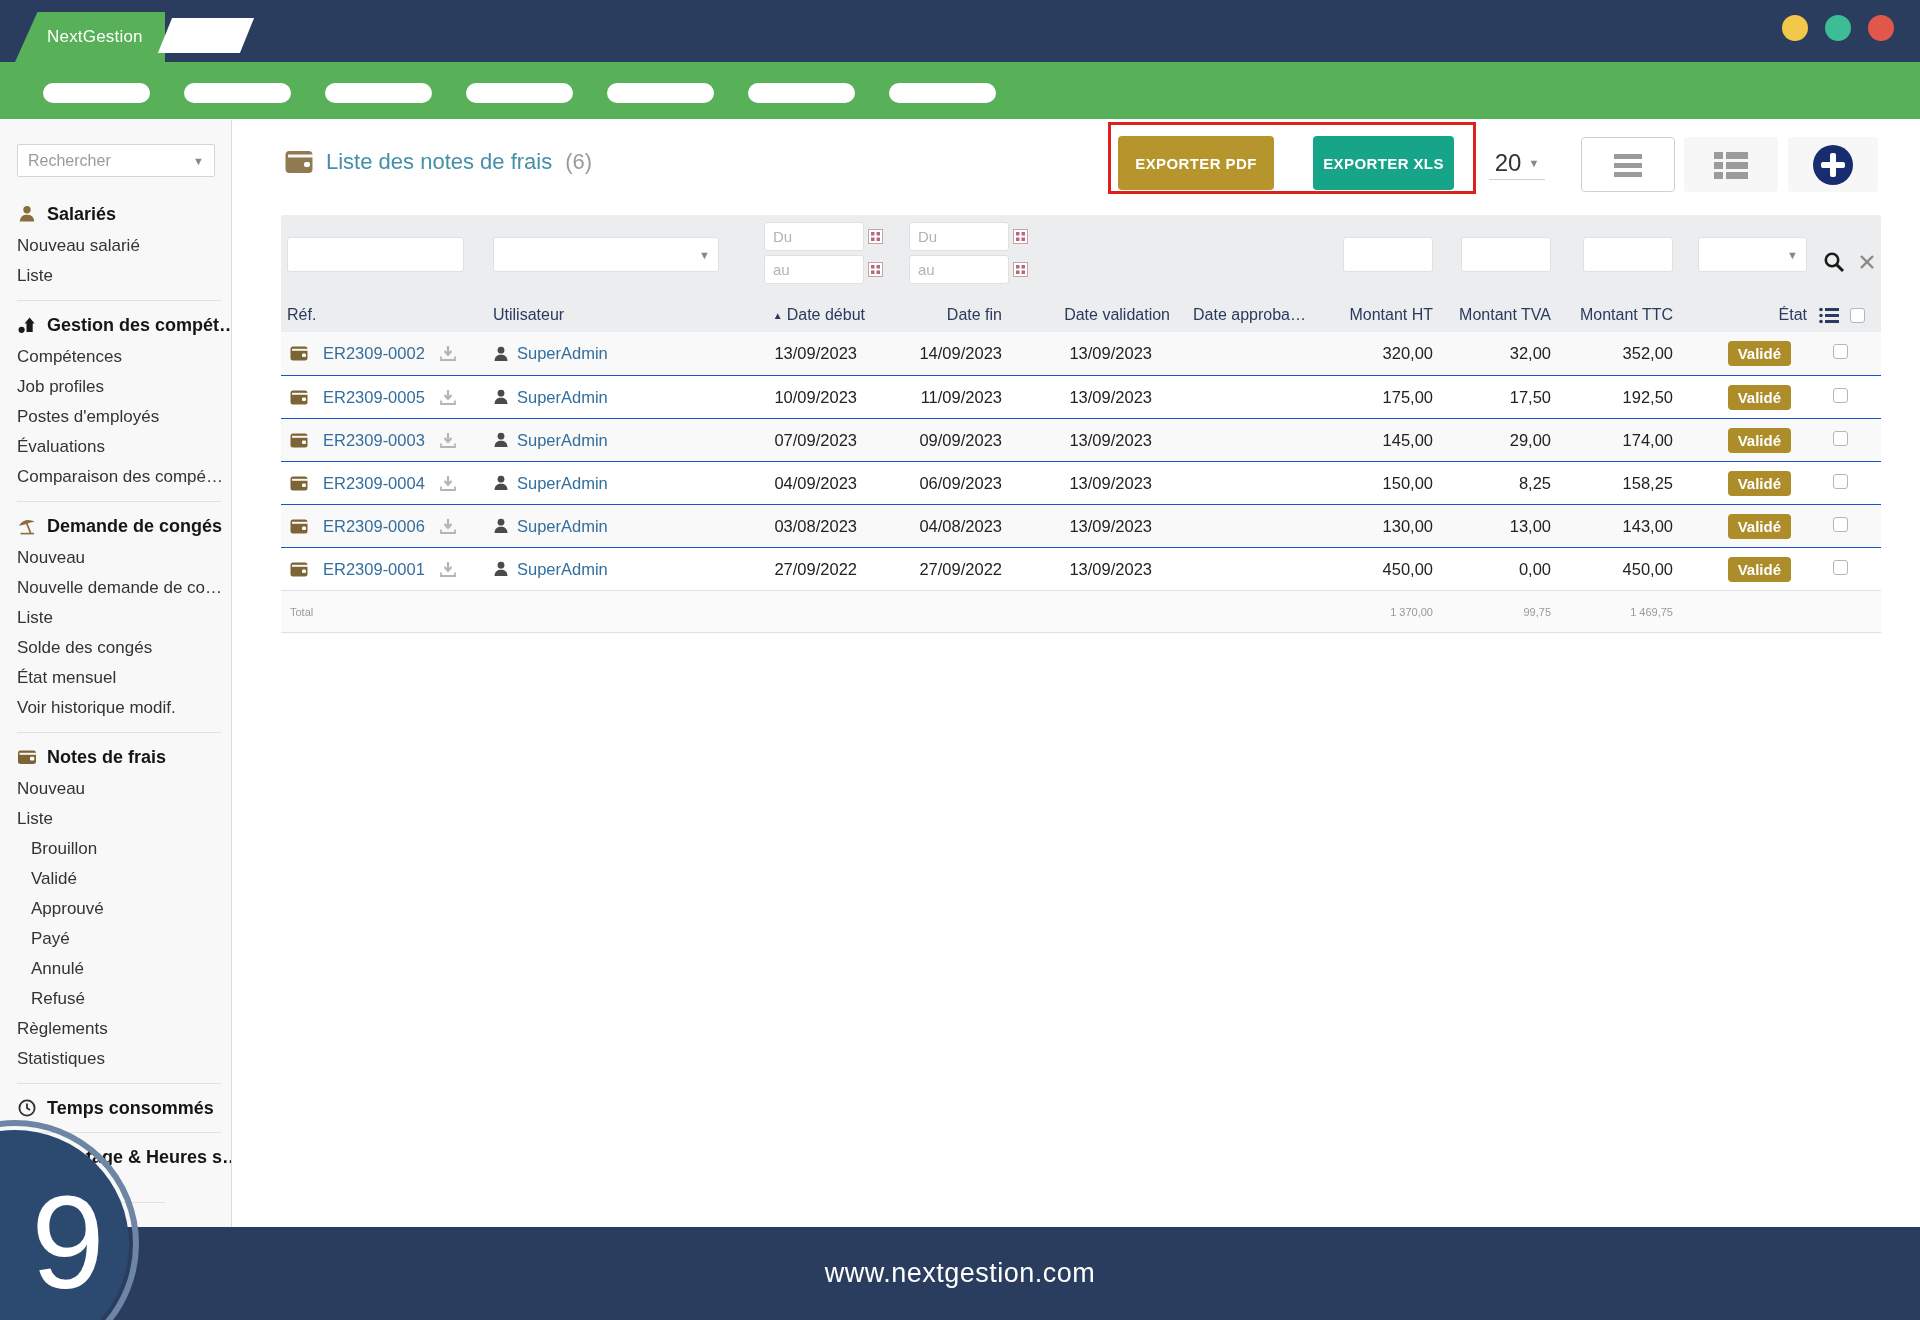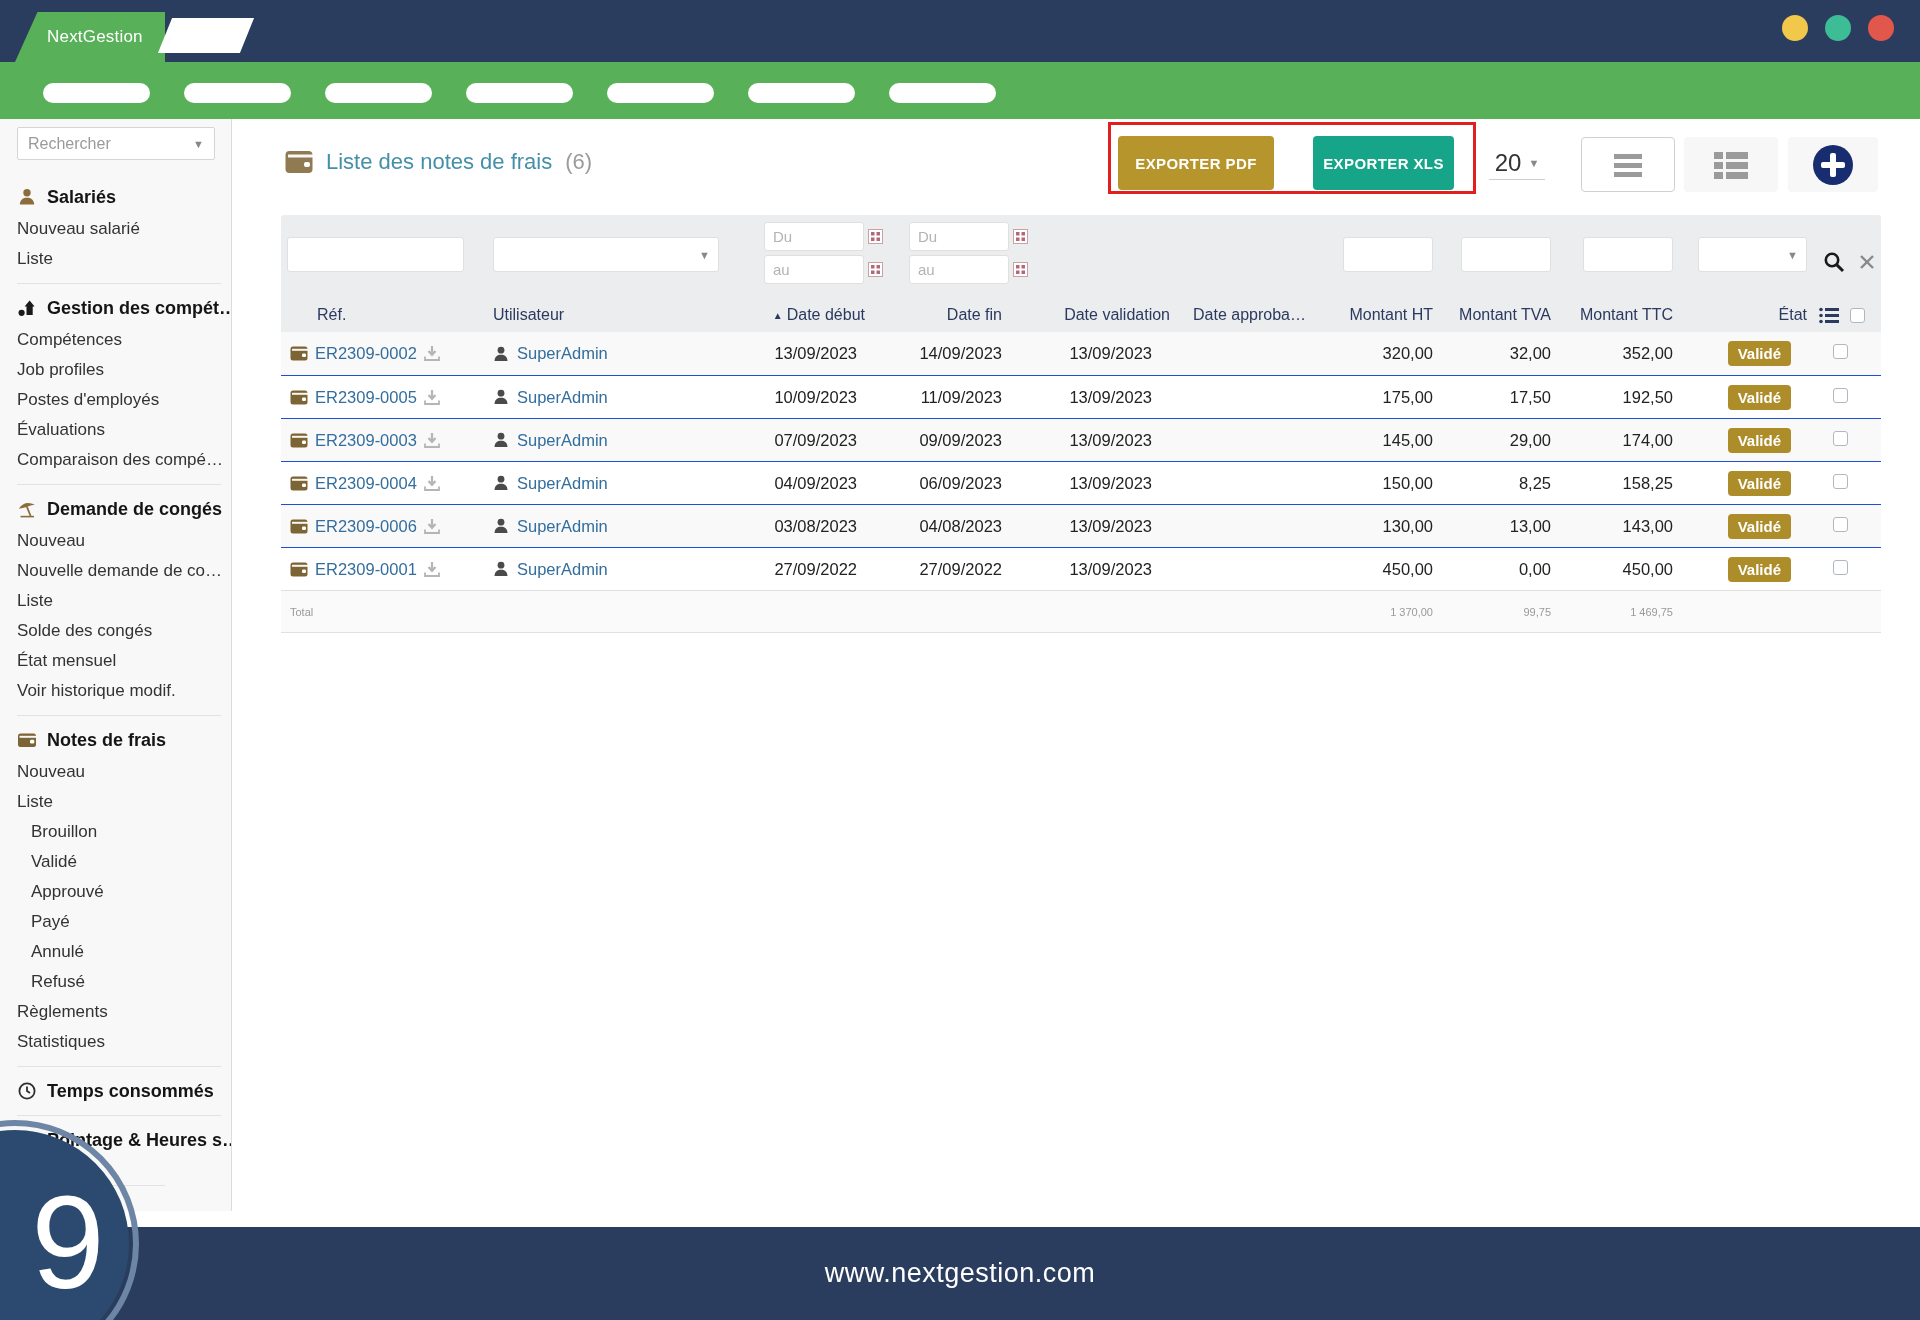--- a/index.html
+++ b/index.html
@@ -14,21 +14,21 @@
   .brand-tab span { color:#fff; font-size:17px; font-weight:500; margin-left:32px; letter-spacing:.2px; }
   .brand-slash { position:absolute; left:165px; top:18px; width:82px; height:35px; background:#fff; transform:skewX(-22deg); }
   .win-dots { position:absolute; top:15px; left:1782px; display:flex; gap:17px; }
   .win-dot { width:26px; height:26px; border-radius:50%; }
   .dot-yellow { background:#f2c84b; } .dot-green { background:#3cbd95; } .dot-red { background:#e2574b; }
 
   .navbar { position:absolute; left:0; top:62px; width:1920px; height:57px; background:#58b058; z-index:4; }
   .pill { position:absolute; top:21px; width:107px; height:20px; background:#fff; border-radius:10px; }
 
   
-  .sidebar { position:absolute; left:0; top:103px; width:232px; height:1108px; background:#f8f8f8;
+  .sidebar { position:absolute; left:0; top:120px; width:232px; height:1108px; background:#f8f8f8;
              border-right:1px solid #dcdcdc; padding:24px 10px 0 17px; z-index:2; overflow:hidden; }
   .search-box { width:198px; height:33px; background:#fff; border:1px solid #d5d5d5; border-radius:2px;
                 display:flex; align-items:center; justify-content:space-between; padding:0 10px; }
   .search-box .ph { color:#9a9a9a; font-size:16px; }
   .caret { color:#888; font-size:11px; }
   .sb-hr { border:none; border-top:1px solid #e2e2e2; margin:9px 0; }
   .sb-hr.short { width:118px; margin-left:30px; margin-top:30px; }
   .sb-section-head { height:30px; display:flex; align-items:center; gap:10px; margin:2px 0; }
   .sb-section-head:first-of-type { margin-top:22px; }
   .sb-section-head .lbl { font-size:18px; font-weight:bold; color:#151515; white-space:nowrap; }
@@ -59,21 +59,21 @@
               border-radius:4px; display:flex; align-items:center; justify-content:center; cursor:pointer; }
 
   
   .tbl { position:absolute; left:48px; top:96px; width:1600px; }
   .grid-row { display:grid; grid-template-columns:200px 220px 170px 145px 160px 145px 120px 118px 122px 132px 68px; }
   .tbl-head { background:#ebedef; height:117px; position:relative; border-radius:3px 3px 0 0; }
   .filter-grid { position:absolute; left:0; top:0; width:100%; }
   .hdr-grid { position:absolute; left:0; bottom:8px; width:100%; }
   .hdr-cell { font-size:16px; color:#2b3a5e; white-space:nowrap; overflow:hidden; }
   .ra { text-align:right; } .pr6 { padding-right:6px; } .pr14 { padding-right:14px; }
-  .pl6 { padding-left:0;margin-left:36px; } .pl12 { padding-left:12px; } .pl17 { padding-left:17px; }
+  .pl6 { padding-left:6px; } .pl12 { padding-left:12px; } .pl17 { padding-left:17px; }
   .sort-arrow { font-size:10px; color:#2b3a5e; margin-right:4px; vertical-align:1px; }
 
   .f-input { background:#fff; border:1px solid #e0e0e0; border-radius:3px; height:35px; font-size:15px;
              font-family:inherit; color:#333; padding:0 8px; outline:none; }
   .f-select { background:#fff; border:1px solid #e0e0e0; border-radius:3px; height:35px; display:flex;
               align-items:center; justify-content:flex-end; padding-right:8px; cursor:pointer; }
   .fc { padding-top:22px; }
   .fc1 { padding-left:6px; } .fc1 .f-input { width:177px; }
   .fc2 { padding-left:12px; } .fc2 .f-select { width:226px; }
   .fc-date { padding-top:7px; display:flex; flex-direction:column; gap:4px; align-items:flex-end; }
@@ -82,21 +82,21 @@
   .date-line .f-input::placeholder { color:#b3b3b3; }
   .fc-amt { display:flex; justify-content:flex-end; padding-right:8px; }
   .fc-amt .f-input { width:90px; }
   .fc10 { display:flex; justify-content:flex-end; padding-right:6px; }
   .fc10 .f-select { width:109px; }
   .fc11 { display:flex; align-items:center; gap:14px; padding-left:10px; padding-top:24px; }
 
   .tbl-body .grid-row { height:43px; align-items:center; border-top:1px solid #1d4ed8; font-size:16.5px; color:#222; }
   .tbl-body .grid-row:first-child { border-top:none; }
   .tbl-body .grid-row.stripe { background:#f9f9f9; }
-  .cell-ref { display:flex; align-items:center; gap:7px; padding-left:9px; }
+  .cell-ref { display:flex; align-items:center; gap:15px; padding-left:9px; }
   .cell-user { display:flex; align-items:center; gap:8px; padding-left:12px; }
   a.tlink { color:#336e9e; text-decoration:none; cursor:pointer; }
   .pr8 { padding-right:8px; } .pr24 { padding-right:24px; }
   .badge-cell { display:flex; justify-content:flex-end; padding-right:22px; }
   .badge { background:#ad8c2a; color:#fff; font-size:15px; font-weight:bold; padding:4px 10px; border-radius:4px; }
   .cb { width:15px; height:15px; background:#fff; border:1px solid #b0b7bf; border-radius:3px; display:inline-block; cursor:pointer; }
   .cb-cell { padding-left:20px; }
   .tbl-total { height:43px; background:#fafafa; border-top:1px solid #e0e0e0; border-bottom:1px solid #e0e0e0;
                align-items:center; font-size:11px; color:#9a9a9a; }
   .tbl-total .lbl { padding-left:9px; }

